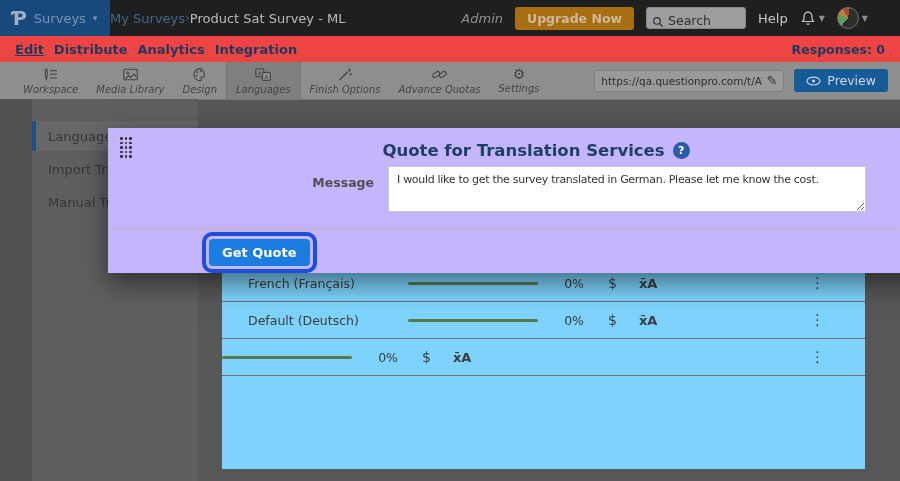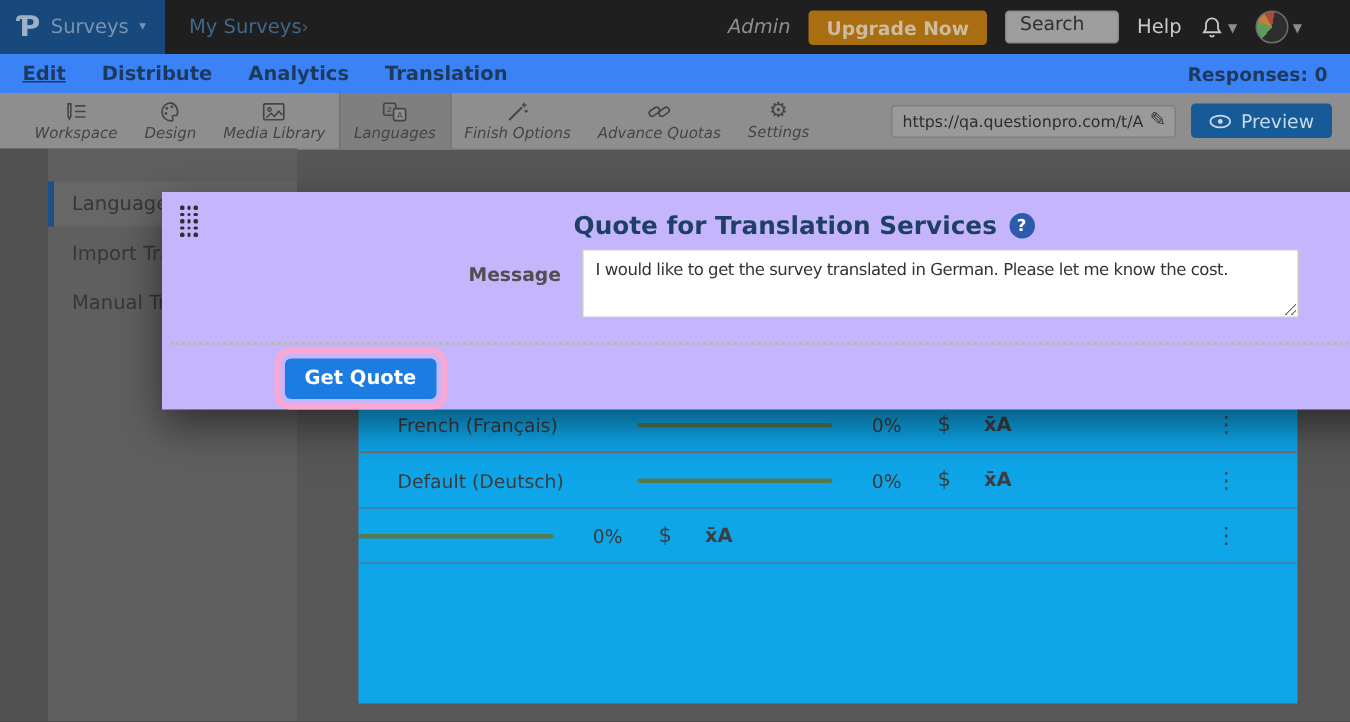--- a/index.html
+++ b/index.html
@@ -8,44 +8,44 @@
     position:relative; width:900px; height:481px; overflow:hidden;
     font-family:"DejaVu Sans", sans-serif; background:#575757;
   }
   
   .topbar { position:absolute; top:0; left:0; right:0; height:36px; background:#1f1f1f;
             display:flex; align-items:center; }
   .brand { width:110px; height:36px; background:#17497c; display:flex; align-items:center;
            gap:7px; padding:0 8px 0 12px; color:#7b93af; font-size:13px; cursor:pointer; }
   .logo { font-size:19px; font-weight:bold; color:#9db0c6; line-height:1; }
   .caret { font-size:9px; color:#7b93af; }
-  .crumbs { margin-left:16px; display:flex; align-items:center; font-size:13px;justify-content:flex-end; }
+  .crumbs { display:flex; align-items:center; font-size:13px;justify-content:flex-end; }
   .crumb-root { color:#41678a; cursor:pointer; }
   .crumb-sep { color:#5a5a5a; font-size:12px; }
   .crumb-current { color:#b9bbbd; }
   .top-right { margin-left:auto; display:flex; align-items:center; gap:12px; padding-right:32px; }
   .admin { font-style:italic; color:#8f8f8f; font-size:13px; }
   .upgrade { background:#a86e11; color:#cdbb9e; border:none; border-radius:3px; height:23px;
              padding:0 12px; font-size:12.5px; font-weight:bold; cursor:pointer;
              font-family:"DejaVu Sans", sans-serif; }
-  .search { width:76px; height:22px; background:#9d9d9d; border:1px solid #8a8a8a; border-radius:3px;
-            display:flex; align-items:flex-start; padding:0 5px; gap:4px; }
+  .search { width:100px; height:22px; background:#9d9d9d; border:1px solid #8a8a8a; border-radius:3px;
+            display:flex; align-items:flex-end; padding:0 5px; gap:4px; }
   .search input { background:transparent; border:none; outline:none; width:66px; font-size:12.5px;
                   color:#222; font-family:"DejaVu Sans", sans-serif; }
   .search input::placeholder { color:#2f2f2f; opacity:1; }
   .help { color:#c9c9c9; font-size:13px; cursor:pointer; }
   .icon-btn { display:flex; align-items:center; gap:3px; cursor:pointer; }
   .small-caret { font-size:8px; color:#8d8d8d; }
   .avatar { width:22px; height:22px; border-radius:50%;
             background:conic-gradient(from 220deg, #5f9c5a 0 70deg, #c2813a 70deg 110deg,
                        #a84b3a 110deg 150deg, #2e2e2e 150deg 360deg);
             border:1px solid #6d6d6d; }
   
-  .tabs { position:absolute; top:36px; left:0; right:0; height:26px; background:#3b82f6;
-          display:flex; align-items:center; gap:24px; padding:0 15px; }
+  .tabs { position:absolute; top:36px; left:0; right:0; height:26px; background:#ef4444;
+          display:flex; align-items:center; gap:10px; padding:0 15px; }
   .tab { font-size:13px; font-weight:bold; color:#1d3a5e; cursor:pointer; }
   .tab.active { text-decoration:underline; }
   .responses { margin-left:auto; font-size:12.5px; font-weight:bold; color:#1d3a5e; }
   
   .toolbar { position:absolute; top:62px; left:0; right:0; height:38px; background:#8e8e8e;
              border-bottom:1px solid #7b7b7b; display:flex; align-items:stretch; padding-left:14px; }
   .tool { display:flex; flex-direction:column; align-items:center; justify-content:center;
           padding:0 9px; gap:2px; color:#454545; cursor:pointer; }
   .tool .t-label { font-size:10px; white-space:nowrap;font-style:italic; }
   .tool.active { background:#7f7f7f; border-left:1px solid #747474; border-right:1px solid #747474; }
@@ -59,21 +59,21 @@
   .preview-btn { background:#175a98; border:none; border-radius:3px; height:23px; padding:0 12px;
                  display:flex; align-items:center; gap:6px; color:#c8d9e9; font-size:12.5px;
                  cursor:pointer; font-family:"DejaVu Sans", sans-serif; }
   
   .gutter { position:absolute; left:0; top:99px; width:32px; bottom:0; background:#515151; }
   .sidebar { position:absolute; left:32px; top:99px; width:166px; bottom:0; background:#5f5f5f;
              padding-top:22px; }
   .side-item { height:30px; margin-bottom:3px; display:flex; align-items:center; padding-left:16px;
                font-size:13px; color:#373737; cursor:pointer; white-space:nowrap; overflow:hidden; }
   .side-item.active { background:#676767; border-left:4px solid #1c5086; padding-left:12px; }
-  .card { position:absolute; left:222px; right:35px; top:228px; bottom:12px; background:#0ea5e9;margin-left:17px; }
+  .card { position:absolute; left:222px; right:35px; top:228px; bottom:12px; background:#7dd3fc; }
   .row { height:37px; border-bottom:1px solid #6f6f6f; display:flex; align-items:center;
          font-size:12.5px; color:#3c3c3c; }
   .row .name { width:130px; padding-left:26px; white-space:nowrap; }
   .row .name-wide { width:186px; padding-left:26px; white-space:nowrap; }
   .row .dd-caret { width:20px; font-size:9px; color:#3c3c3c; cursor:pointer; }
   .row .status { margin-left:20px; }
   .bar { width:130px; height:3px; border-radius:2px; background:#567a50; }
   .pct { width:46px; text-align:right; color:#3a3a3a; }
   .dollar { margin-left:24px; font-size:14px; color:#3e3e3e; cursor:pointer; }
   .xlate { margin-left:22px; font-size:13px; font-weight:bold; color:#3e3e3e; cursor:pointer; }
@@ -95,40 +95,41 @@
                border:2px solid #2456a8; color:#2456a8; font-size:11px; font-weight:bold;
                display:flex; align-items:center; justify-content:center; cursor:pointer;
                background:#fff; line-height:1; }
   .modal-body { display:flex; margin-top:6px;justify-content:center; }
   .msg-label { width:168px; text-align:right; font-size:12.5px; font-weight:bold; color:#4f4f4f;
                padding-top:9px; }
   .modal-body textarea { margin-left:14px; width:478px; height:46px; border:1px solid #c9c9c9;
                font-family:"DejaVu Sans", sans-serif; font-size:11px; letter-spacing:-0.3px;
                color:#333; padding:6px 8px; resize:both; outline:none; }
   .modal-divider { border-top:2px dotted #b8b8b8; margin:16px 6px 0 6px; }
-  .highlight-ring { display:inline-block; margin-left:75px; margin-top:2px; padding:3px;
-                    border:4px solid #f9a8d4; border-radius:10px; }
+  .highlight-ring { display:inline-block; margin-left:94px; margin-top:2px; padding:3px;
+                    border:4px solid #1d4ed8; border-radius:10px; }
   .get-quote { display:block; background:#1b7ce2; color:#ffffff; border:none; border-radius:4px;
                height:27px; padding:0 13px; font-size:13px; font-weight:bold; cursor:pointer;
                font-family:"DejaVu Sans", sans-serif; }
 </style>
 </head>
 <body>
 
 <div class="screen">
 
   <header class="topbar">
     <div class="brand">
       <span class="logo">Ƥ</span>
       <span>Surveys</span>
       <span class="caret">▾</span>
     </div>
     <div class="crumbs">
       <span class="crumb-root">My Surveys</span>
       <span class="crumb-sep">›</span>
+      <span class="crumb-current">Product Sat Survey - ML</span>
     </div>
     <div class="top-right">
       <span class="admin">Admin</span>
       <button class="upgrade">Upgrade Now</button>
       <div class="search">
         <svg width="12" height="12" viewBox="0 0 14 14">
           <circle cx="5.8" cy="5.8" r="3.8" fill="none" stroke="#2f2f2f" stroke-width="1.4"></circle>
           <line x1="8.8" y1="8.8" x2="12.4" y2="12.4" stroke="#2f2f2f" stroke-width="1.4"></line>
         </svg>
         <input placeholder="Search" style="">
@@ -145,48 +146,48 @@
         <span class="avatar"></span>
         <span class="small-caret">▼</span>
       </span>
     </div>
   </header>
 
   <nav class="tabs">
     <span class="tab active">Edit</span>
     <span class="tab">Distribute</span>
     <span class="tab">Analytics</span>
-    <span class="tab">Translation</span>
+    <span class="tab">Integration</span>
     <span class="responses">Responses: 0</span>
   </nav>
 
   <div class="toolbar">
     <div class="tool">
       <svg width="16" height="15" viewBox="0 0 16 15">
         <path d="M4.2 2.2v8.2l-0.9 2 -0.9-2V2.2z" fill="none" stroke="#454545" stroke-width="1.1"></path>
         <path d="M7 3.6h7M7 7.3h7M7 11h7" fill="none" stroke="#454545" stroke-width="1.1"></path>
       </svg>
       <span class="t-label">Workspace</span>
+    </div>
+    <div class="tool">
+      <svg width="17" height="15" viewBox="0 0 17 15">
+        <rect x="1.8" y="2.2" width="13.4" height="10.6" rx="1" fill="none" stroke="#454545" stroke-width="1.1"></rect>
+        <circle cx="5.6" cy="6" r="1.1" fill="none" stroke="#454545" stroke-width="1"></circle>
+        <path d="M3.5 11.5l3.2-3 2.2 2 3-3.4 2.3 2.6" fill="none" stroke="#454545" stroke-width="1.1"></path>
+      </svg>
+      <span class="t-label">Media Library</span>
     </div>
     <div class="tool">
       <svg width="16" height="15" viewBox="0 0 16 15">
         <path d="M8 1.6a6 6 0 1 0 0 12c1.4 0 1.7-.9 1.1-1.8-.5-.8-.2-1.8 1-1.8h1.7A6 6 0 0 0 8 1.6z" fill="none" stroke="#454545" stroke-width="1.1"></path>
         <circle cx="5.2" cy="5.2" r="0.9" fill="#454545"></circle>
         <circle cx="8.6" cy="4.2" r="0.9" fill="#454545"></circle>
         <circle cx="4.6" cy="8.6" r="0.9" fill="#454545"></circle>
       </svg>
       <span class="t-label">Design</span>
-    </div>
-    <div class="tool">
-      <svg width="17" height="15" viewBox="0 0 17 15">
-        <rect x="1.8" y="2.2" width="13.4" height="10.6" rx="1" fill="none" stroke="#454545" stroke-width="1.1"></rect>
-        <circle cx="5.6" cy="6" r="1.1" fill="none" stroke="#454545" stroke-width="1"></circle>
-        <path d="M3.5 11.5l3.2-3 2.2 2 3-3.4 2.3 2.6" fill="none" stroke="#454545" stroke-width="1.1"></path>
-      </svg>
-      <span class="t-label">Media Library</span>
     </div>
     <div class="tool active">
       <svg width="18" height="15" viewBox="0 0 18 15">
         <rect x="1.8" y="1.8" width="8" height="8" rx="1.2" fill="none" stroke="#454545" stroke-width="1.1"></rect>
         <text x="4.2" y="7.8" font-size="5.5" fill="#454545" font-family="DejaVu Sans">z</text>
         <rect x="8.4" y="5.4" width="8" height="8" rx="1.2" fill="#8e8e8e" stroke="#454545" stroke-width="1.1"></rect>
         <text x="10.6" y="11.6" font-size="5.5" fill="#454545" font-family="DejaVu Sans">A</text>
       </svg>
       <span class="t-label">Languages</span>
     </div>

